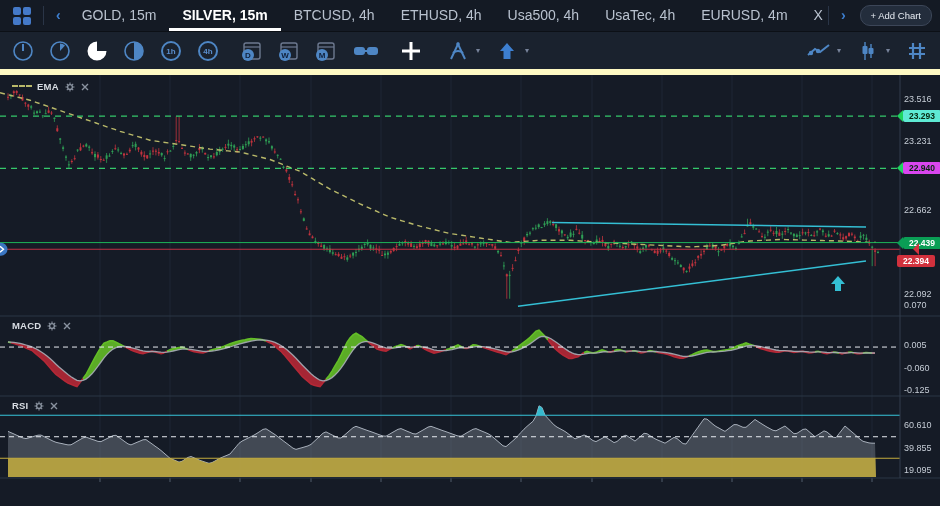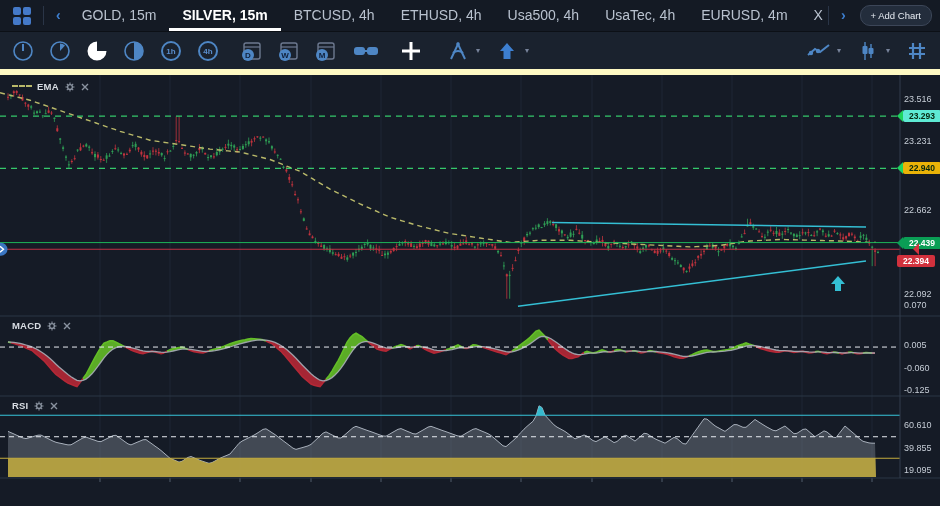--- a/index.html
+++ b/index.html
@@ -1061,21 +1061,21 @@
         <div class="axis-label" style="top: 323px; padding-left: 45px;">81.365</div>
         <div class="axis-label" style="top: 345.332px;">60.610</div>
         <div class="axis-label" style="top: 367.663px;">39.855</div>
         <div class="axis-label" style="top: 390px;">19.095</div>
         <div class="badge" style="top: 35.0428px;">
           <span class="tip" style="border-right: 6px solid rgb(30, 211, 94);"></span>
           <span class="bx" style="background: #5eead4; color: rgb(7, 40, 15);">23.293</span>
         </div>
         <div class="badge" style="top: 87.3483px;">
           <span class="tip" style="border-right: 6px solid rgb(30, 211, 94);"></span>
-          <span class="bx" style="background: #eab308; color: rgb(7, 40, 15);">22.940</span>
+          <span class="bx" style="background: #d946ef; color: rgb(7, 40, 15);">22.940</span>
         </div>
         <div class="badge" style="top: 161.584px;">
           <span class="tip" style="border-right: 6px solid rgb(10, 158, 85);"></span>
           <span class="bx" style="background: rgb(10, 158, 85); color: rgb(255, 255, 255);">22.439</span>
         </div>
         <div class="badge" style="top: 168.251px; flex-direction: column;">
           <span class="tip" style="border-right: 6px solid rgb(210, 49, 61);"></span>
           <span class="bx" style="background: rgb(210, 49, 61); color: rgb(255, 255, 255);">22.394</span>
         </div>
       </div>

